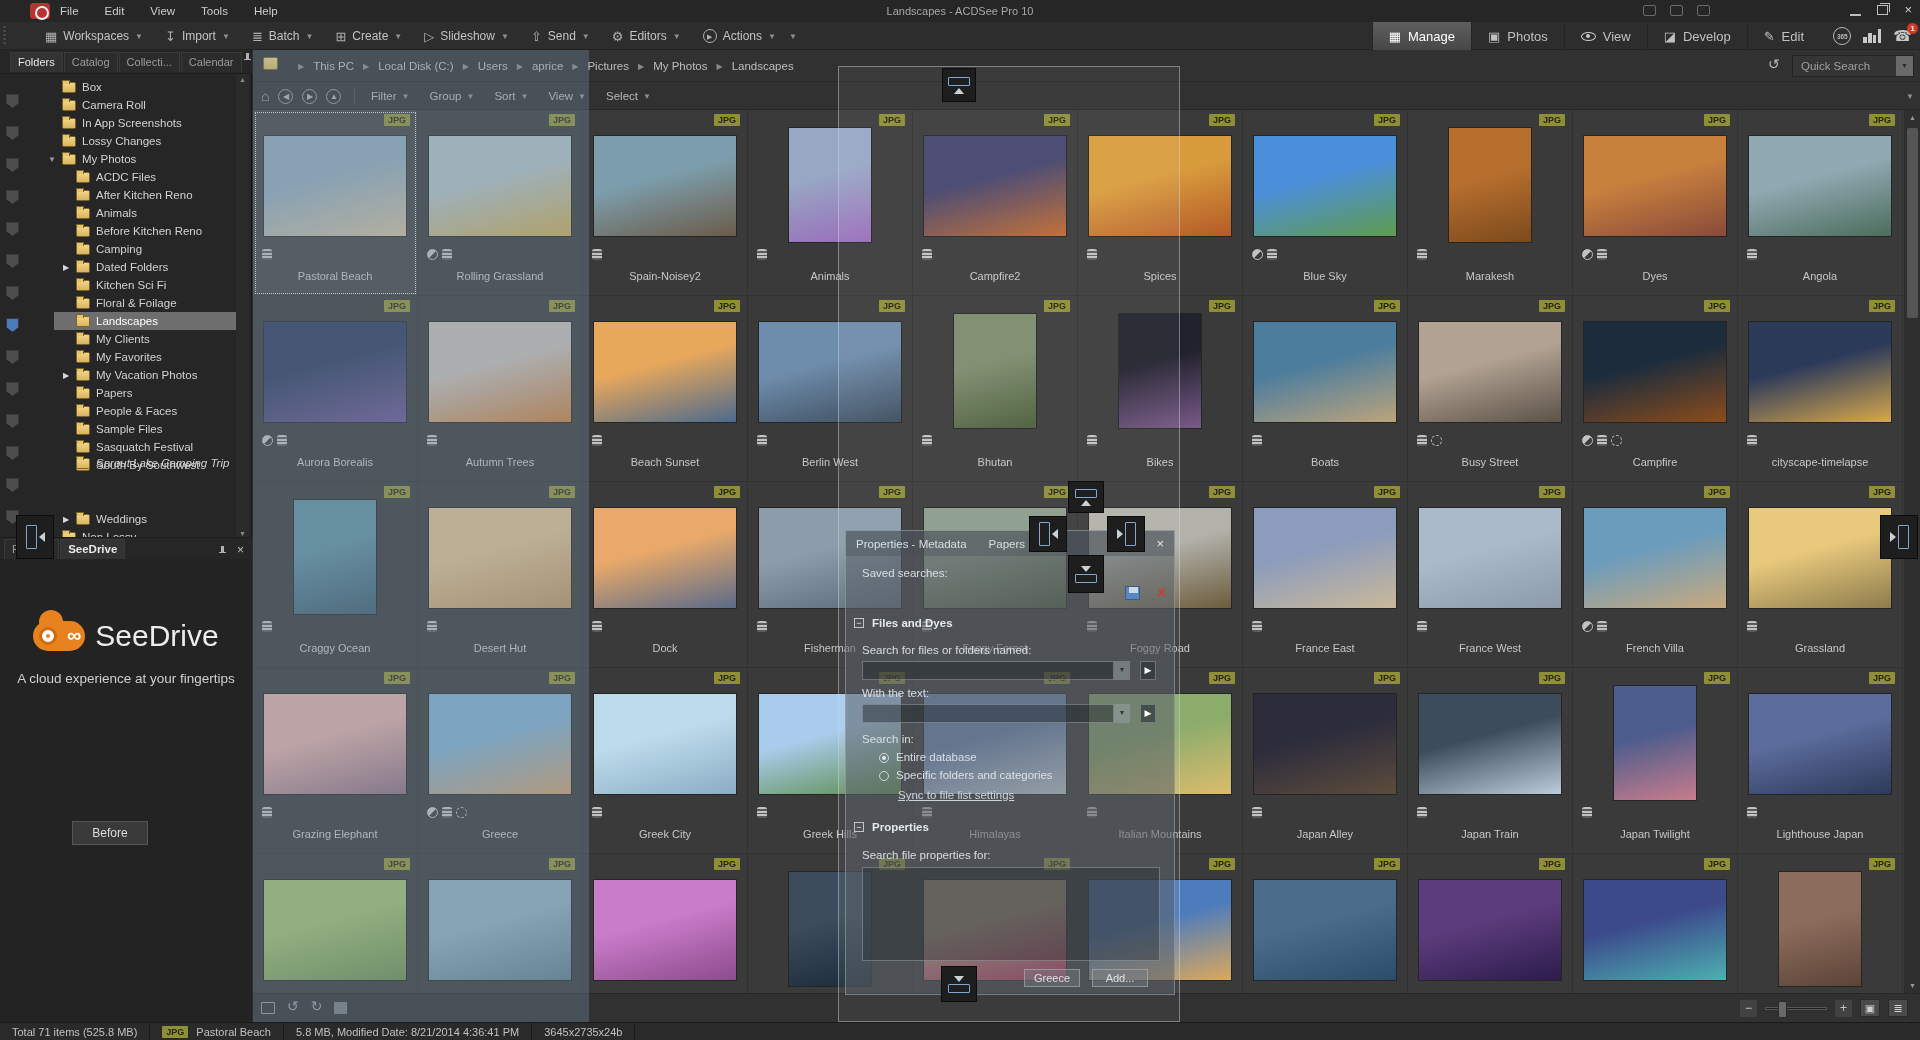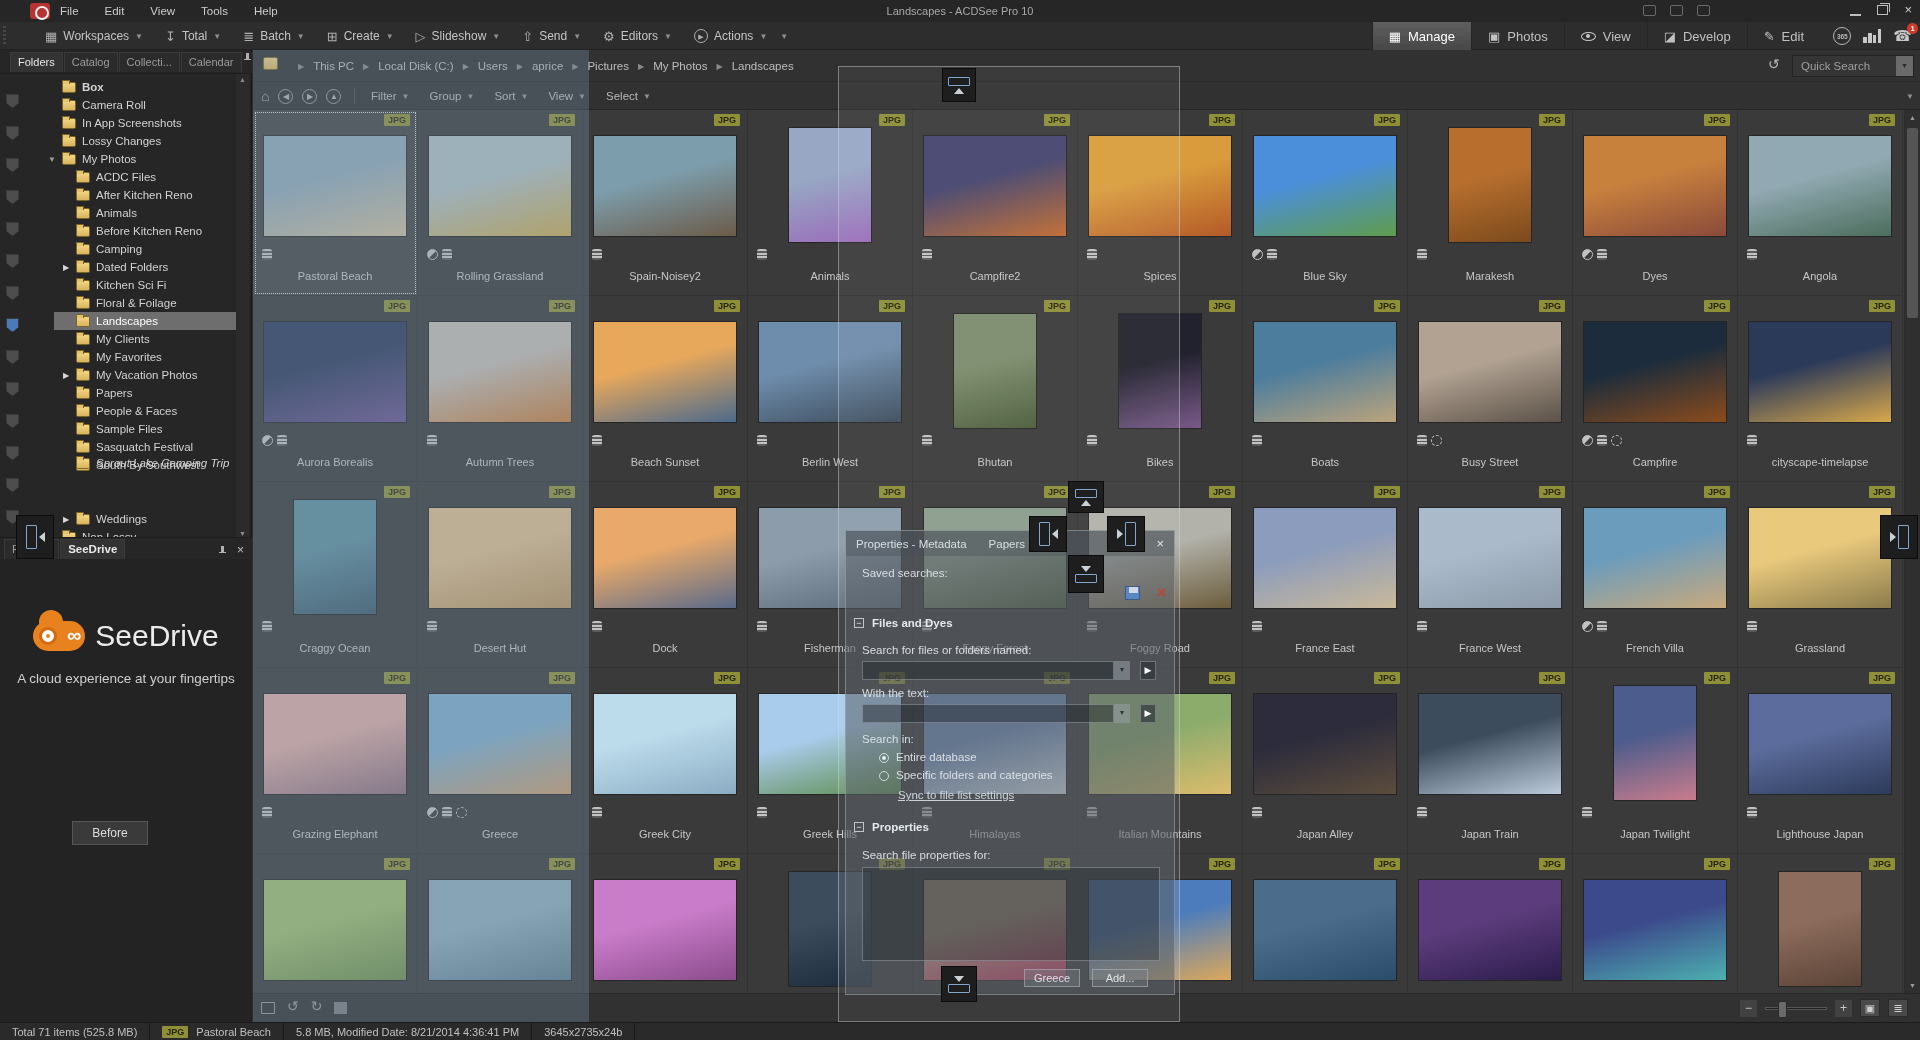--- a/index.html
+++ b/index.html
@@ -195,21 +195,21 @@
 <div id="toolbar">
   <div id="grip"></div>
   <div id="toolbar-buttons">
       <div class="tb-btn">
         <span class="tb-ico">▦</span>
         <span>Workspaces</span>
         <span class="caret">▼</span>
       </div>
       <div class="tb-btn">
         <span class="tb-ico">↧</span>
-        <span>Total</span>
+        <span>Import</span>
         <span class="caret">▼</span>
       </div>
       <div class="tb-btn">
         <span class="tb-ico">≣</span>
         <span>Batch</span>
         <span class="caret">▼</span>
       </div>
       <div class="tb-btn">
         <span class="tb-ico">⊞</span>
         <span>Create</span>
@@ -294,21 +294,21 @@
       <span class="shield" style="top: 270px;"></span>
       <span class="shield" style="top: 302px;"></span>
       <span class="shield" style="top: 334px;"></span>
       <span class="shield" style="top: 366px;"></span>
       <span class="shield" style="top: 398px;"></span>
       <span class="shield" style="top: 430px;"></span>
     </div>
   <div id="tree">
       <div class="tree-row" style="top: 4px;">
         <span class="folder" style="left: 62px;"></span>
-        <span class="tree-label" style="left: 82px; font-weight: bold;">Box</span>
+        <span class="tree-label" style="left: 82px;">Box</span>
       </div>
       <div class="tree-row" style="top: 22px;">
         <span class="folder" style="left: 62px;"></span>
         <span class="tree-label" style="left: 82px;">Camera Roll</span>
       </div>
       <div class="tree-row" style="top: 40px;">
         <span class="folder" style="left: 62px;"></span>
         <span class="tree-label" style="left: 82px;">In App Screenshots</span>
       </div>
       <div class="tree-row" style="top: 58px;">

